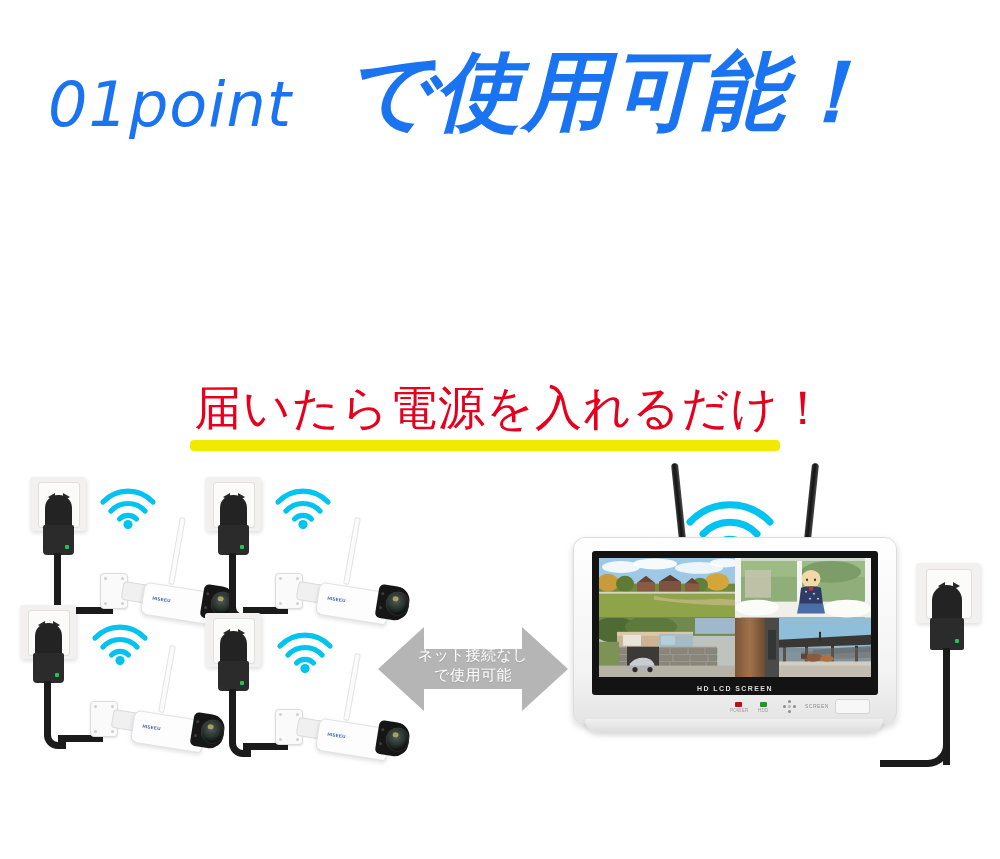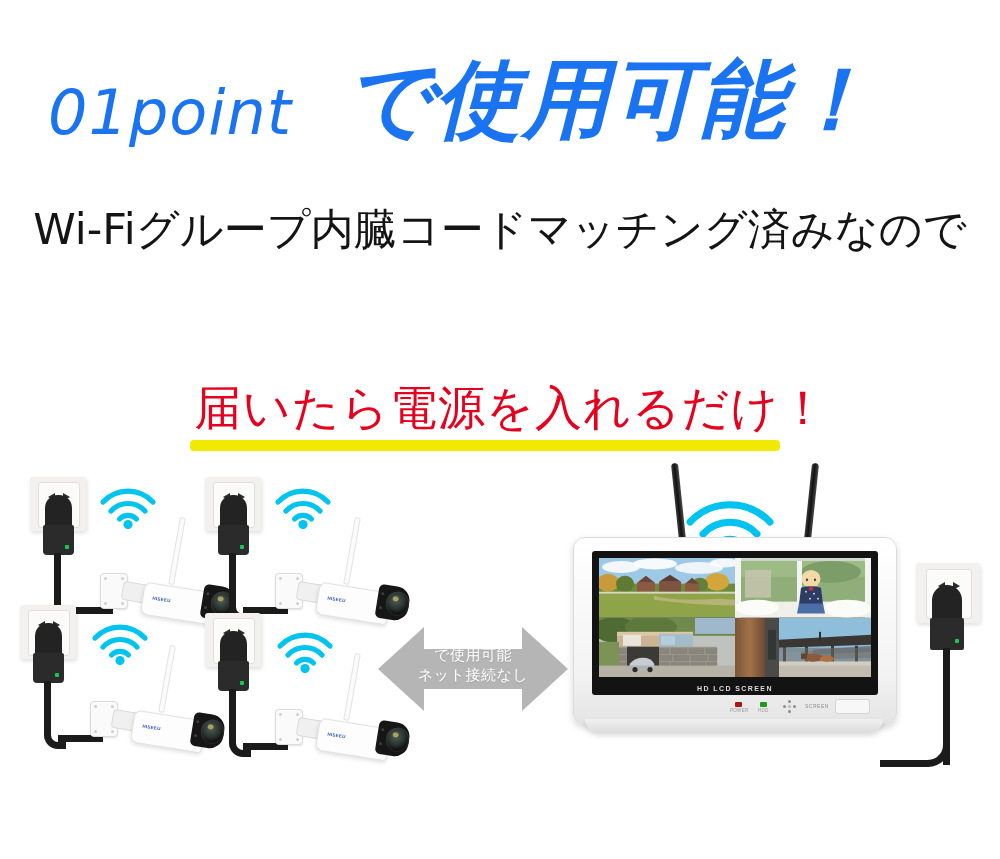--- a/index.html
+++ b/index.html
@@ -1,20 +1,20 @@
 <!DOCTYPE html>
 <html><head>
 <meta charset="utf-8">
 <style>
   html,body{margin:0;padding:0;background:#fff;}
   body{width:1000px;height:859px;position:relative;overflow:hidden;
        font-family:"Liberation Sans","DejaVu Sans",sans-serif;}
 
   
-  #headline{position:absolute;left:0;top:40px;width:1000px;height:110px;}
+  #headline{position:absolute;left:0;top:32px;width:1000px;height:110px;}
   #headline-point{position:absolute;left:48px;top:42px;font-size:62px;font-style:italic;
       font-weight:400;color:#1a73f0;letter-spacing:1px;line-height:1;white-space:nowrap;
       font-family:"DejaVu Sans",sans-serif;}
   #headline-jp{position:absolute;left:345px;top:16px;font-size:86px;font-weight:700;
       font-style:italic;color:#1a73f0;line-height:1;white-space:nowrap;letter-spacing:2px;
       font-family:"DejaVu Sans","Liberation Sans",sans-serif;}
 
   
   #body-copy{position:absolute;left:0;top:200px;width:1000px;text-align:center;color:#141414;}
   .body-line{font-size:43px;line-height:1.38;letter-spacing:0px;white-space:nowrap;
@@ -155,21 +155,20 @@
 </style>
 </head>
 <body>
 
 <div id="headline">
   <div id="headline-point">01point</div>
   <div id="headline-jp">で使用可能！</div>
 </div>
 
 <div id="body-copy">
-  <div class="body-line">Wi-Fiグループ内臓コードマッチング済みなので</div>
 </div>
 
 <div id="callout-marker"></div>
 <div id="callout">
   <span id="callout-text">届いたら電源を入れるだけ！</span>
 </div>
 
 <div id="stage">
 
   <div class="cam-group" style="left:18px;top:22px;">
@@ -350,22 +349,22 @@
         <span class="cam-ir" style="left:3px;top:22px"></span>
       </div>
     </div>
   </div>
 
   <div id="arrow">
     <svg viewBox="0 0 190 105">
       <polygon points="0,52 46,10 46,32 144,32 144,10 190,52 144,94 144,72 46,72 46,94" fill="#b5b5b5"></polygon>
     </svg>
     <div id="arrow-label">
+      <div>ネット接続なし</div>
       <div>で使用可能</div>
-      <div>ネット接続なし</div>
     </div>
   </div>
 
   <div id="wifi-main">
     <svg viewBox="0 0 100 62">
         <g fill="none" stroke="#00c3f0" stroke-width="7" stroke-linecap="round">
       <path d="M10 25 A55 55 0 0 1 90 25"></path>
           <path d="M23 37 A37 37 0 0 1 77 37"></path>
           <path d="M36 48.5 A19 19 0 0 1 64 48.5"></path>
     </g>

